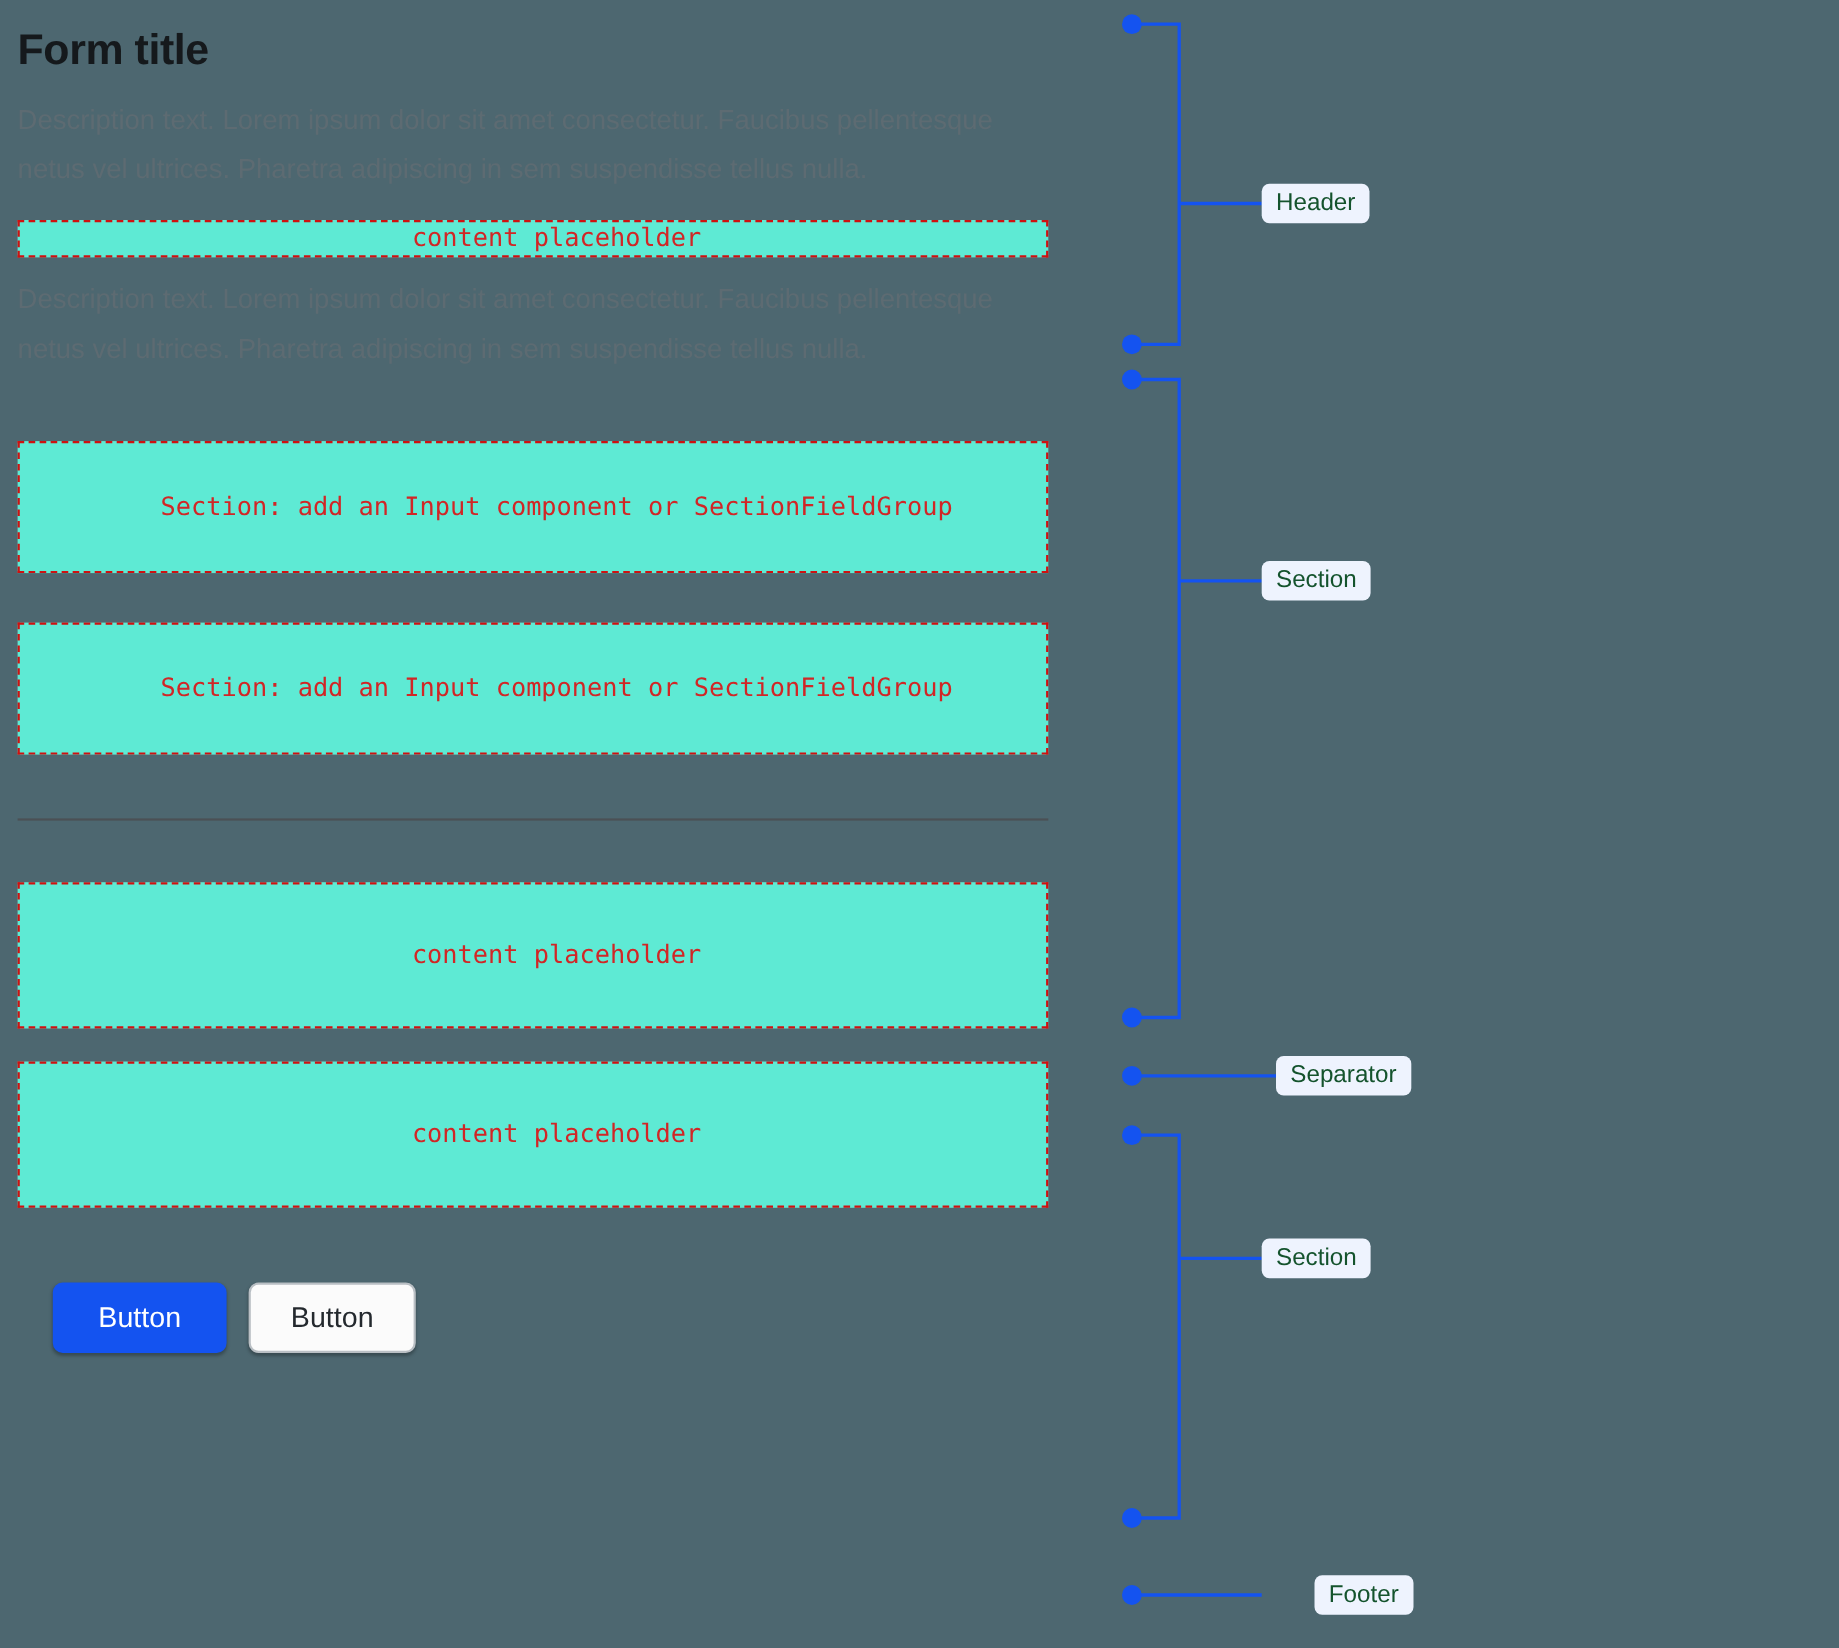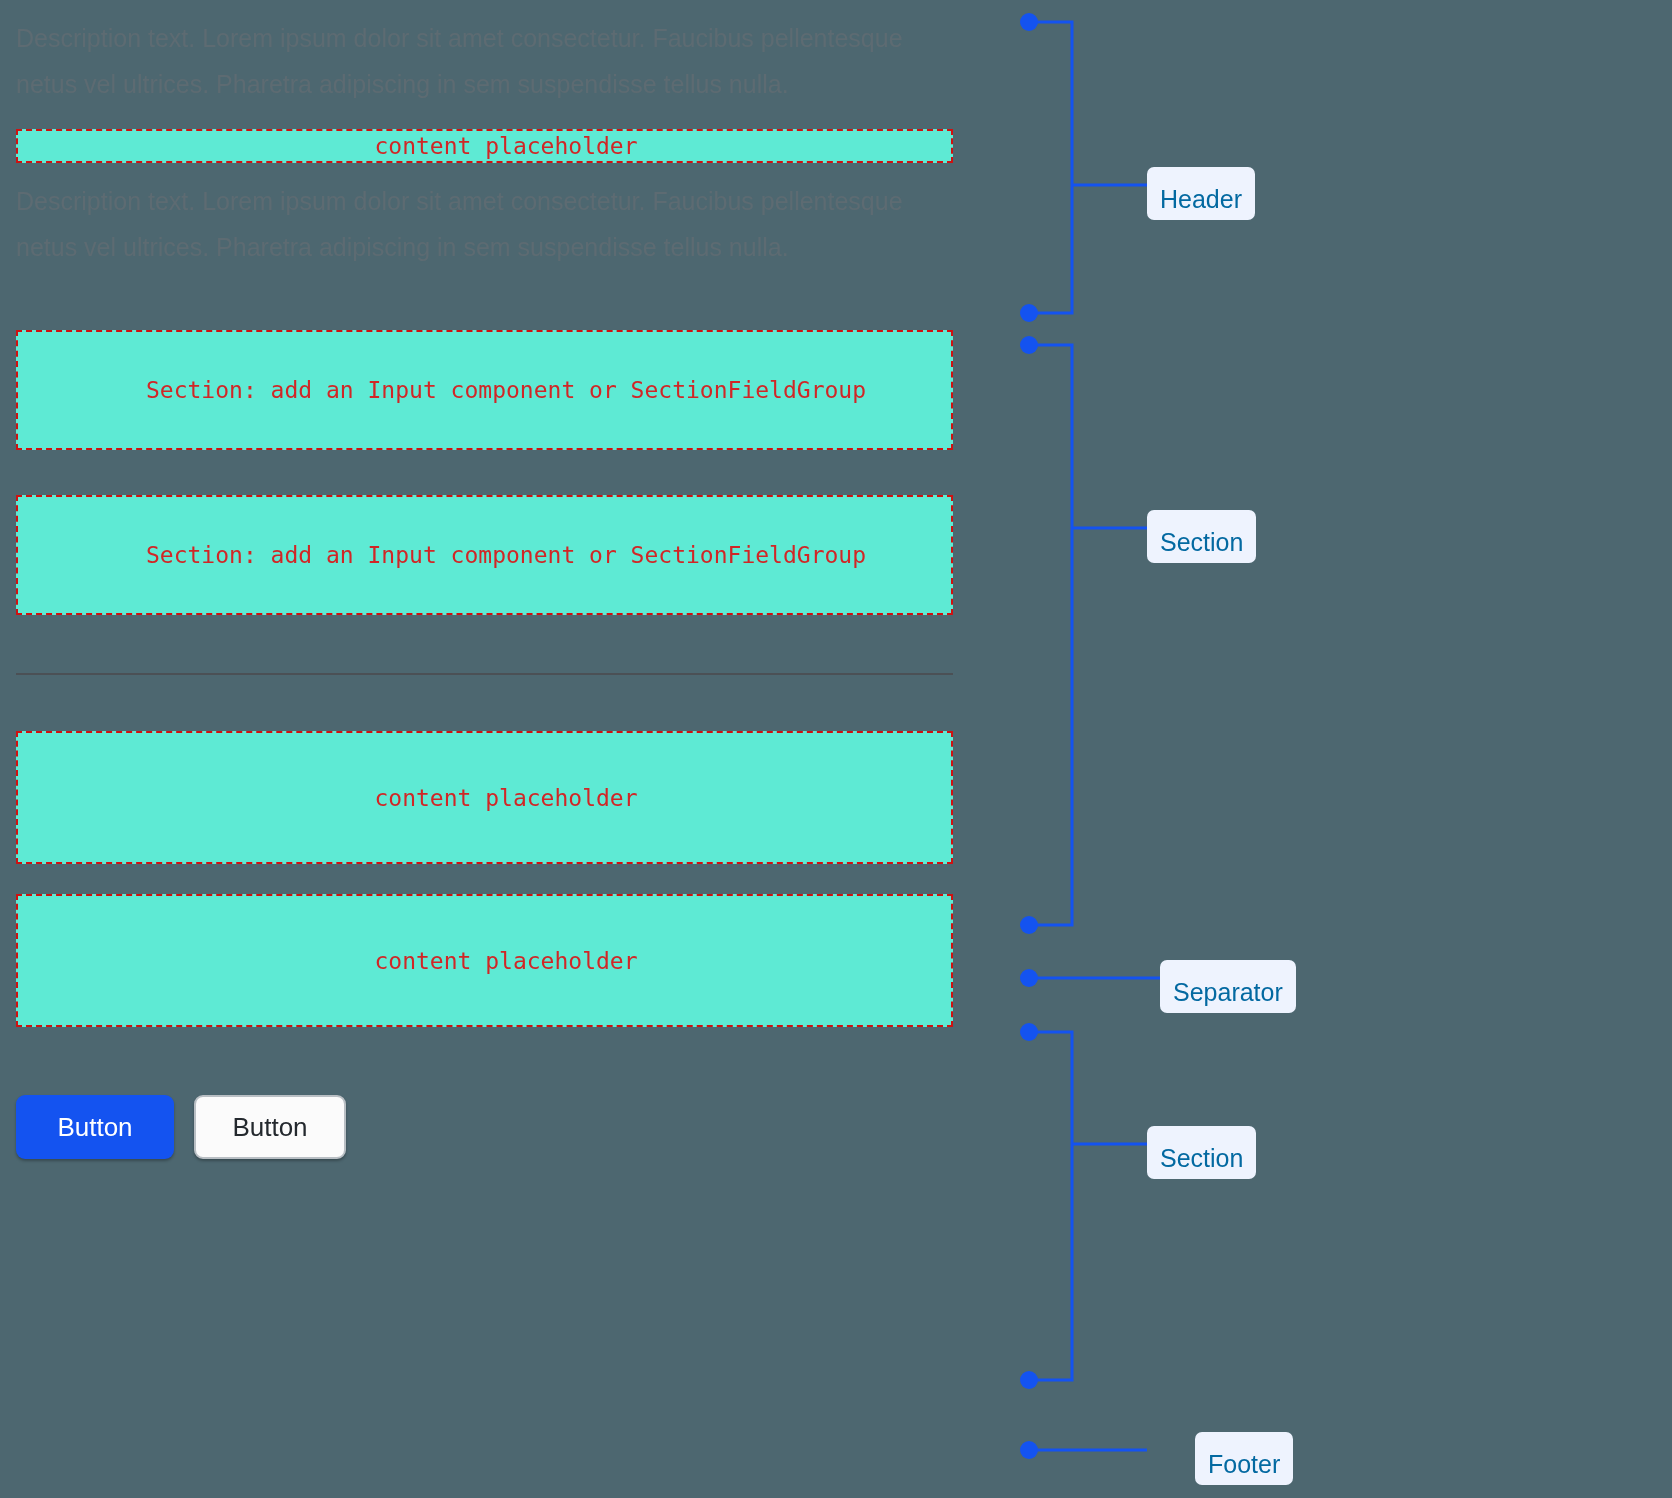--- a/index.html
+++ b/index.html
@@ -81,20 +81,21 @@
     margin-top: 58px;
   }
 
   .after-sep { margin-top: 56px; }
 
   
   .footer-row {
     display: flex;
     gap: 20px;
     margin-top: 68px;
+    margin-left: 32px;
   }
 
   .btn {
     font-family: "Liberation Sans", sans-serif;
     font-size: 26px;
     border-radius: 9px;
     padding: 0 26px;
     height: 64px;
     display: flex;
     align-items: center;
@@ -124,37 +125,38 @@
     width: 1672px;
     height: 1498px;
     pointer-events: none;
   }
 
   .anno-svg { position: absolute; left: 0; top: 0; }
 
   .pill {
     position: absolute;
     background: #eef3fe;
-    color: #0369a1;
-    font-size: 25px;
+    color: #14532d;
+    font-size: 22px;
     border-radius: 7px;
-    padding: 20px 13px 8px 13px;
+    padding: 6px 13px 8px 13px;
     line-height: 1;
     white-space: nowrap;
     pointer-events: auto;
   }
 </style>
 </head>
 <body>
 
 <div id="root">
 
   <div class="form-col">
 
     <div>
+      <h1 class="form-title">Form title</h1>
 
       <p class="desc">Description text. Lorem ipsum dolor sit amet consectetur. Faucibus pellentesque netus vel ultrices. Pharetra adipiscing in sem suspendisse tellus nulla.</p>
 
       <div class="ph ph-slim">content placeholder</div>
     </div>
 
     <div>
 
       <p class="desc">Description text. Lorem ipsum dolor sit amet consectetur. Faucibus pellentesque netus vel ultrices. Pharetra adipiscing in sem suspendisse tellus nulla.</p>
 

